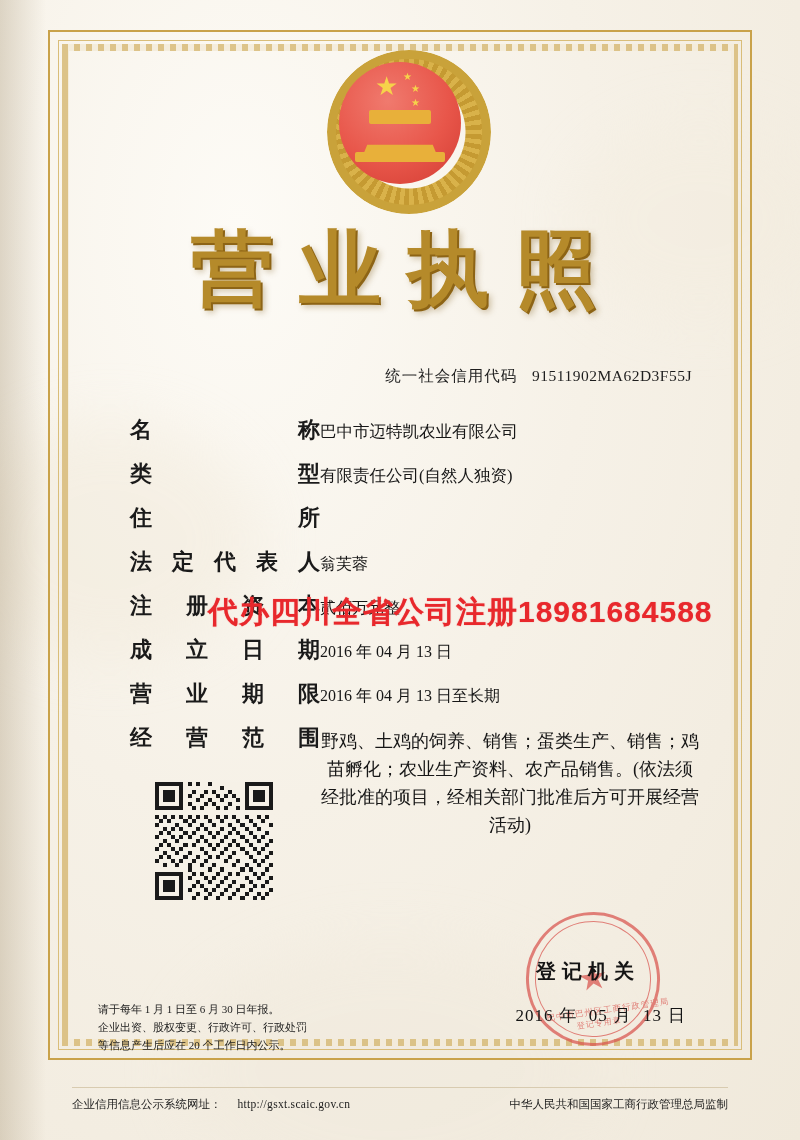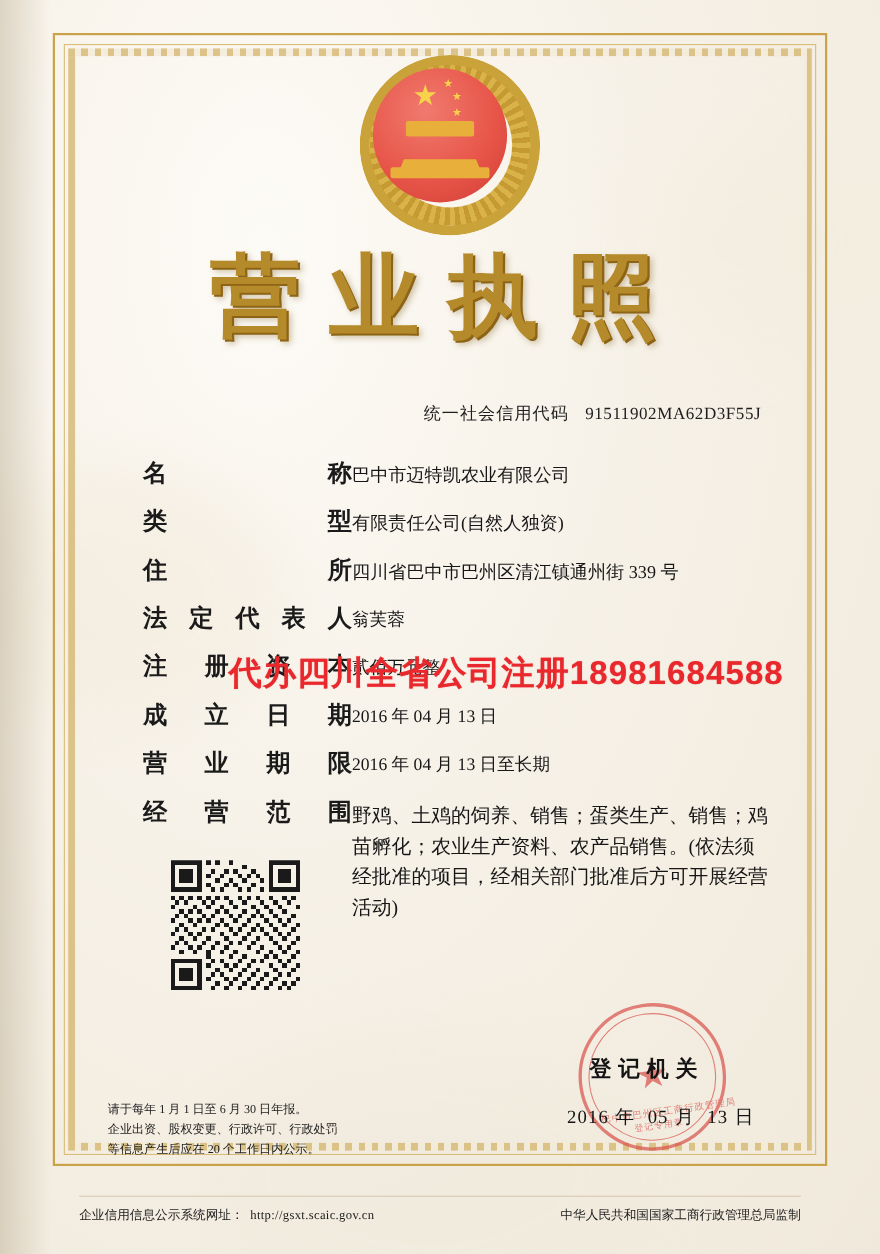--- a/index.html
+++ b/index.html
@@ -91,21 +91,21 @@
   .fields{position:absolute;left:130px;top:415px;right:90px;}
   .row{display:flex;align-items:flex-start;margin-bottom:14px;}
   .lbl{
     width:190px;flex:none;
     font-size:22px;font-weight:700;color:#1a1a1a;
     letter-spacing:0px;
     display:flex;justify-content:space-between;
   }
   .lbl.lbl5{letter-spacing:0;}
   .val{
-    font-size:16px;color:#161616;padding-top:5px;line-height:1.45;
+    font-size:16px;color:#161616;padding-top:5px;line-height:1.45;text-align:center;
   }
   .val.big{font-size:16.5px;}
   .scope{font-size:18px;line-height:1.55;max-width:380px;}
 
   
   .watermark{
     position:absolute;left:208px;top:592px;
     font-size:30px;font-weight:700;color:#e8282c;
     letter-spacing:1px;white-space:nowrap;
     font-family:"Liberation Sans", sans-serif;
@@ -162,21 +162,21 @@
     font-size:11px;line-height:1.65;color:#1c1c1c;
   }
 
   .footer{
     position:absolute;left:0;right:0;bottom:28px;
     display:flex;justify-content:space-between;
     padding:0 72px;
     font-size:11.5px;color:#1c1c1c;
   }
   .footer .url{font-family:"Liberation Serif",serif;letter-spacing:.3px;}
-  .footer-left{display:flex;gap:6px;align-items:baseline;text-align:center;}
+  .footer-left{display:flex;gap:16px;align-items:baseline;text-align:center;}
   .hr-line{
     position:absolute;left:72px;right:72px;bottom:52px;height:1px;background:#d8cbb0;
   }
   .edge-shadow{
     position:absolute;left:0;top:0;bottom:0;width:46px;
     background:linear-gradient(90deg, rgba(150,130,95,.28), rgba(150,130,95,0));
     pointer-events:none;
   }
 </style>
 </head>
@@ -227,21 +227,20 @@
           <span>型</span>
         </div>
       <div class="val big">有限责任公司(自然人独资)</div>
     </div>
 
     <div class="row">
       <div class="lbl">
           <span>住</span>
           <span>所</span>
         </div>
-      <div class="val big">四川省巴中市巴州区清江镇通州街 339 号</div>
     </div>
 
     <div class="row">
       <div class="lbl lbl5">
         <span>法</span>
           <span>定</span>
           <span>代</span>
           <span>表</span>
           <span>人</span>
       </div>

